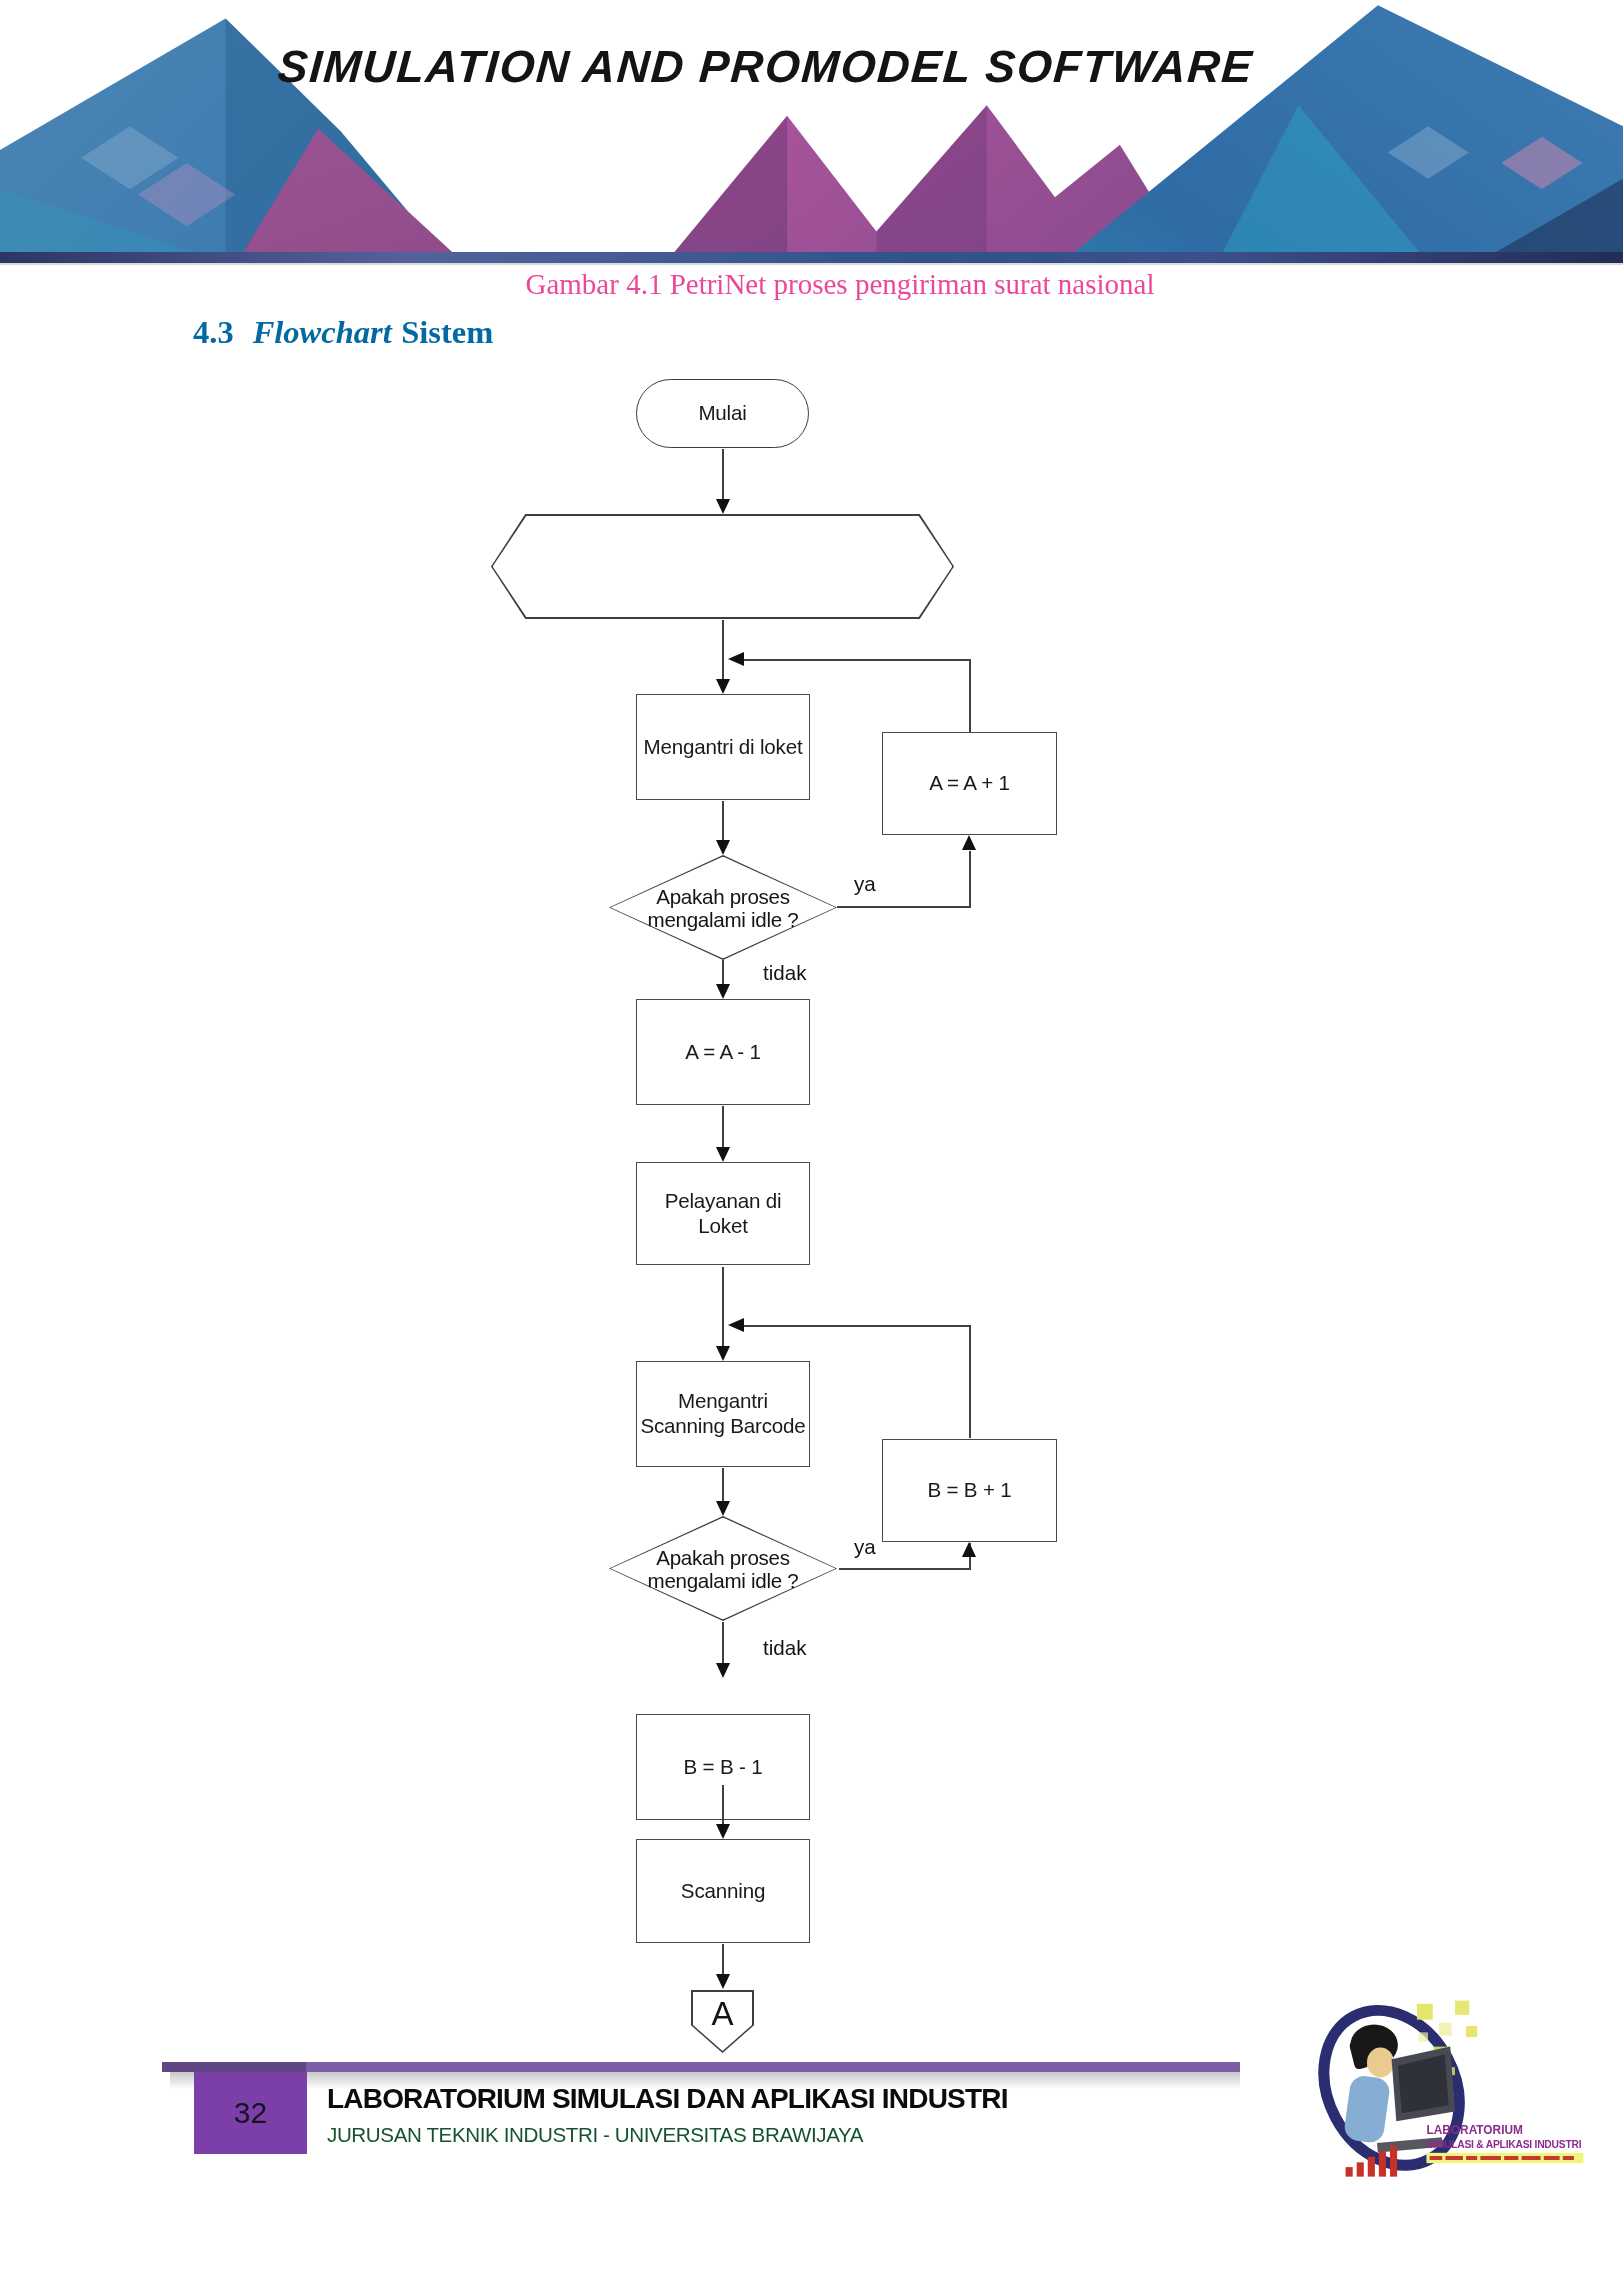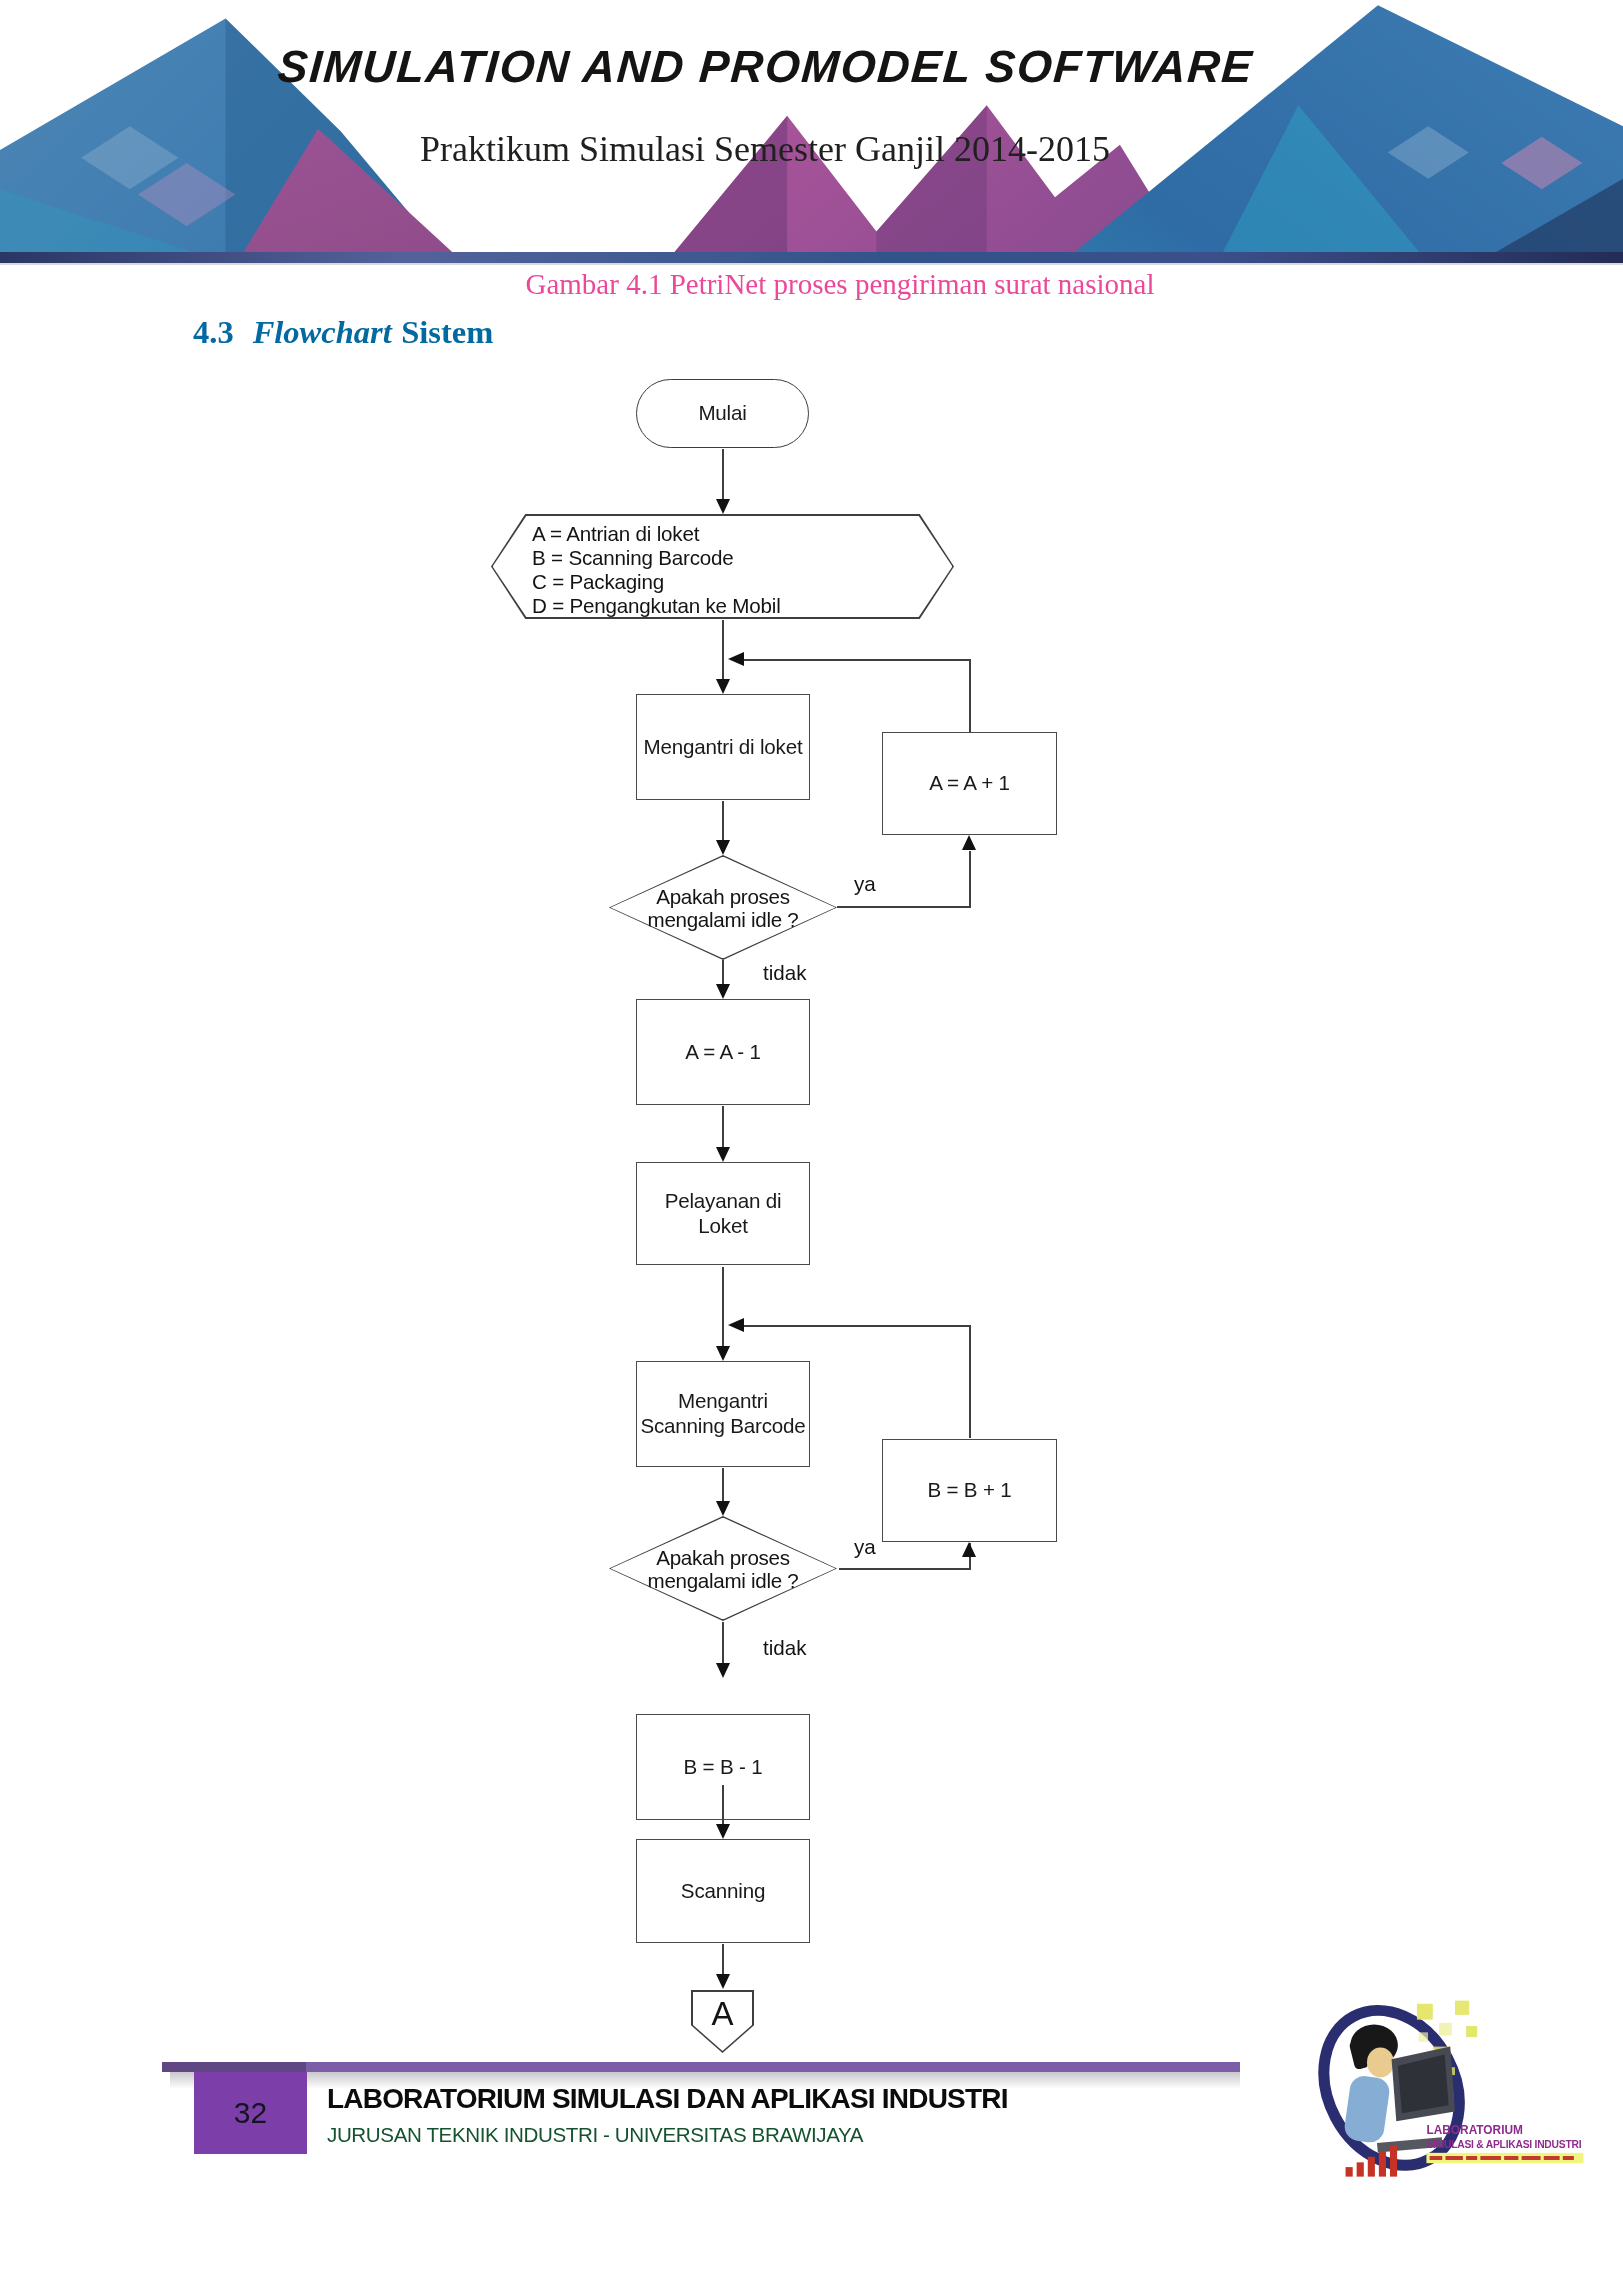--- a/index.html
+++ b/index.html
@@ -83,42 +83,35 @@
   <div class="poly range-center"></div>
   <div class="poly range-shade1"></div>
   <div class="poly range-shade2"></div>
   <div class="poly mtn-right"></div>
   <div class="poly mtn-right-glow"></div>
   <div class="poly facet-d"></div>
   <div class="poly facet-e"></div>
   <div class="poly mtn-right-dark"></div>
   <div class="band-dark"></div>
   <div class="hdr-title">SIMULATION AND PROMODEL SOFTWARE</div>
-  <div class="hdr-subtitle">Praktikum Simulasi Semester Ganjil 2014-2015</div>
 </div>
 
 <div class="fig-caption">Gambar 4.1 PetriNet proses pengiriman surat nasional</div>
 <div class="sec-heading">
   <span class="num">4.3</span><span class="ital">Flowchart</span><span>Sistem</span>
 </div>
 
 <div class="pbox term" style="left:636px;top:379px;width:171px;height:67px;">
   <span>Mulai</span>
 </div>
 <div class="vline" style="left:722px;top:449px;height:52px;"></div>
 <div class="arr-d" style="left:716px;top:499px;"></div>
 
 <div class="shape-outer hex" style="left:491px;top:514px;width:463px;height:105px;">
   <div class="shape-inner hex"></div>
-  <div class="hex-text">
-    <div>A = Antrian di loket</div>
-    <div>B = Scanning Barcode</div>
-    <div>C = Packaging</div>
-    <div>D = Pengangkutan ke Mobil</div>
-  </div>
 </div>
 
 <div class="vline" style="left:722px;top:620px;height:60px;"></div>
 <div class="hline" style="left:744px;top:659px;width:227px;"></div>
 <div class="vline" style="left:969px;top:659px;height:73px;"></div>
 <div class="arr-l" style="left:728px;top:652px;"></div>
 <div class="arr-d" style="left:716px;top:679px;"></div>
 
 <div class="pbox" style="left:636px;top:694px;width:172px;height:104px;">
   <span>Mengantri di loket</span>

